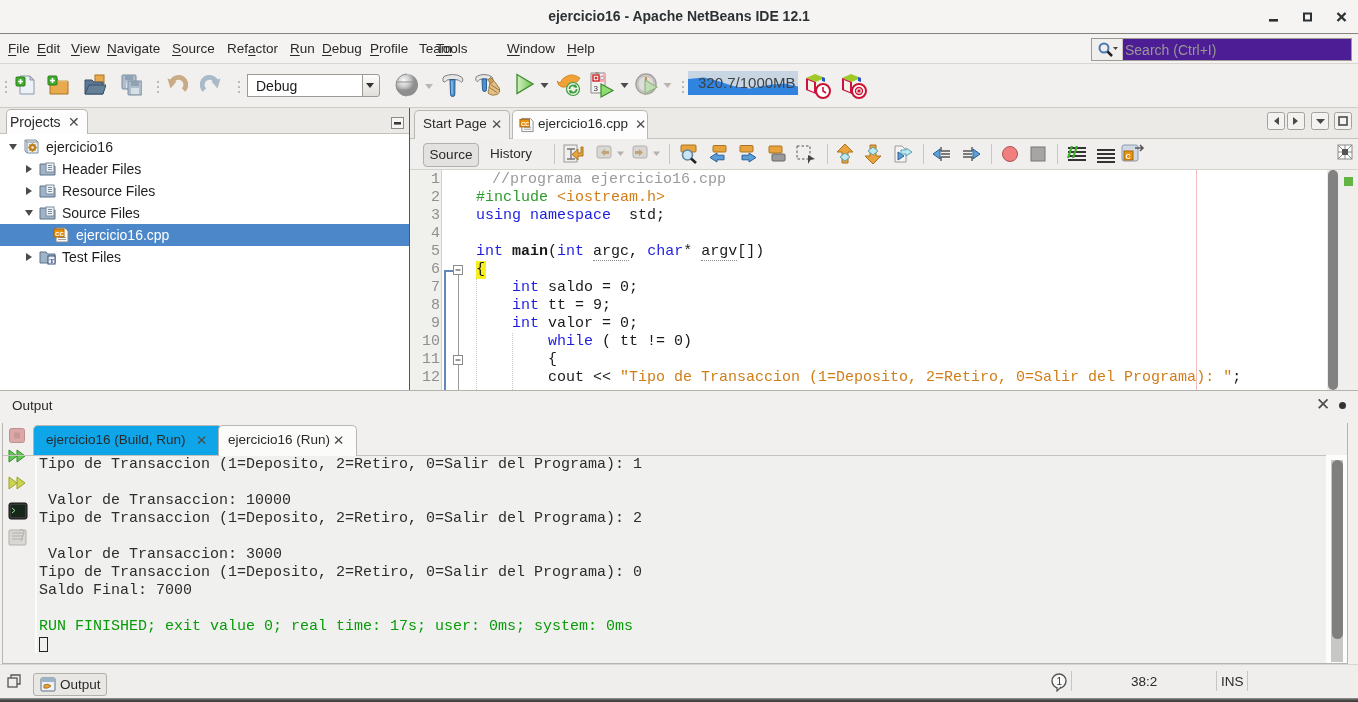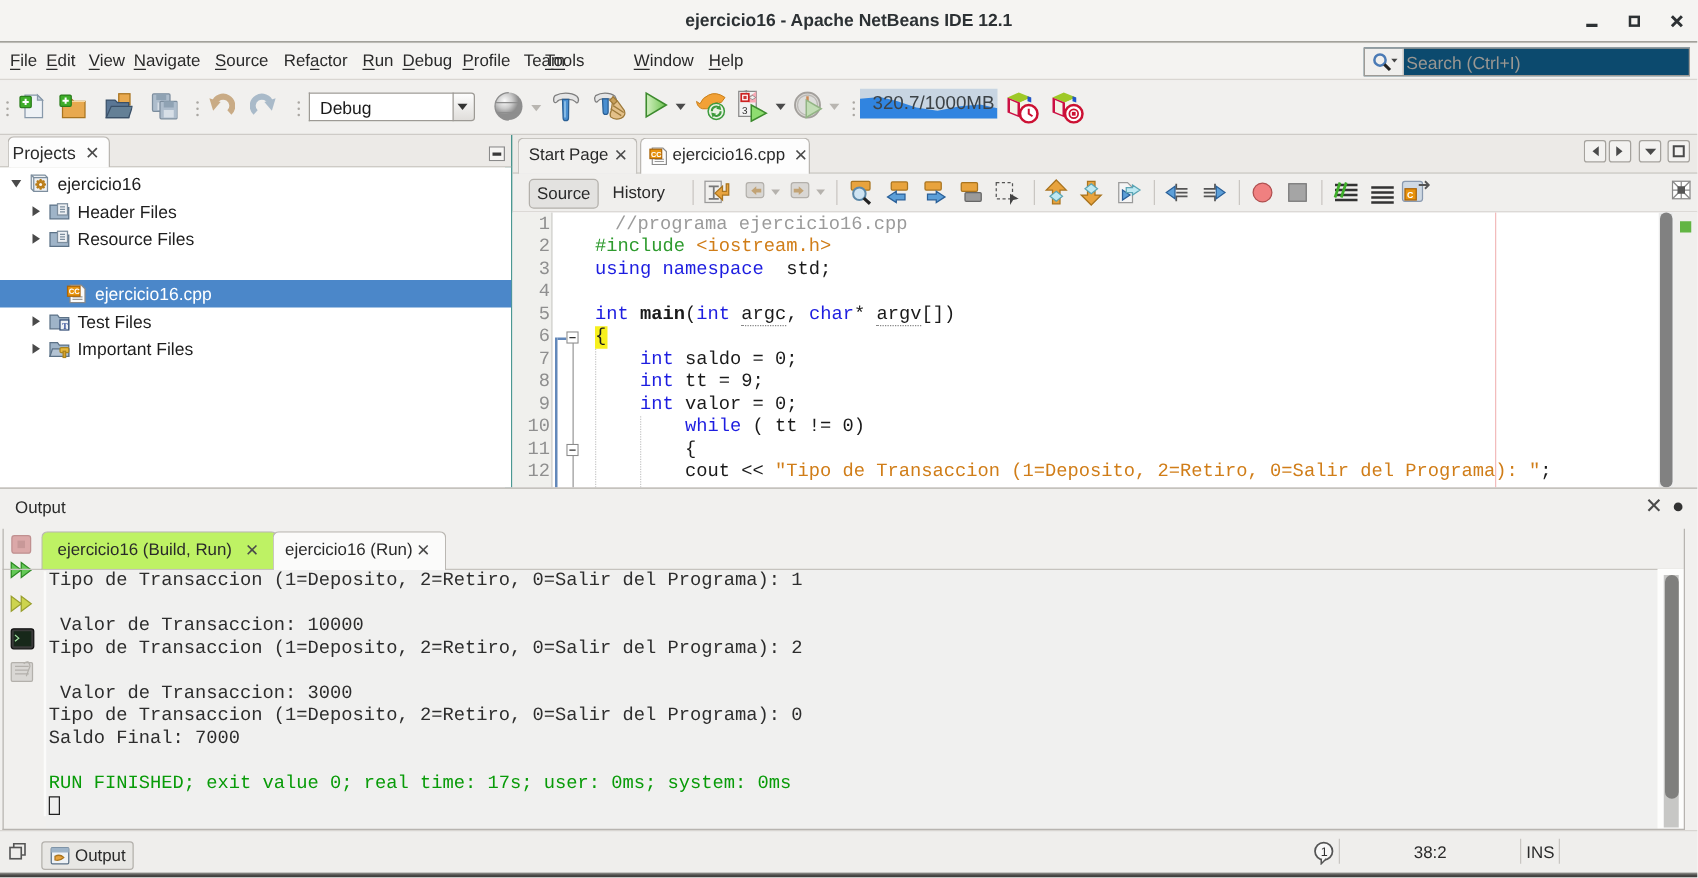--- a/index.html
+++ b/index.html
@@ -54,21 +54,21 @@
   #marginline{left:786px;top:0;width:1px;height:220px;background:#f2bcbc;}
   #edscroll{left:917px;top:0;width:12px;height:220px;background:#ececec;}
   #edthumb{left:1px;top:0;width:10px;height:220px;background:#818181;border-radius:5px;}
   #errstripe{left:929px;top:0;width:19px;height:220px;background:#f0efed;}
   #errmark{left:5px;top:7px;width:9px;height:9px;background:#62b543;}
   
   #output{left:0;top:390px;width:1358px;height:274px;border-top:1px solid #b5b2ad;box-sizing:border-box;background:#f1f0ee;}
   #outheader{left:12px;top:7px;font-size:13.5px;color:#2a2a2a;}
   #outx{left:1316px;top:3px;font-size:17px;color:#4a4a4a;}
     #outtabrow{left:37px;top:32px;width:1321px;height:33px;}
-  .outtab{position:absolute;top:2px;height:31px;border:1px solid #bab7b2;border-bottom:1px solid #c6c3be;border-radius:5px 5px 0 0;box-sizing:border-box;font-size:13.5px;color:#2a2a2a;background:#bef264;}
+  .outtab{position:absolute;top:2px;height:31px;border:1px solid #bab7b2;border-bottom:1px solid #c6c3be;border-radius:5px 5px 0 0;box-sizing:border-box;font-size:13.5px;color:#2a2a2a;background:#0ea5e9;}
   .outtab.active{background:#fbfbfa;border-bottom:none;}
   #outtext{left:37px;top:65px;width:1289px;height:207px;background:#f0f0ef;}
   #outpre{left:2px;top:0px;font:15px "Liberation Mono",monospace;line-height:18px;color:#2d2d2d;white-space:pre;}
   .grn{color:#089b08;}
   #cursorbox{left:2px;top:181px;width:9px;height:15px;border:1.5px solid #222;box-sizing:border-box;}
   #outscroll{left:1326px;top:64px;width:22px;height:208px;background:#fdfdfc;}
   #outtrough{left:5px;top:5px;width:12px;height:202px;background:#c7c7c5;}
   #outthumb{left:5.5px;top:5px;width:11px;height:179px;background:#7f7f7d;border-radius:5.5px;}
   
   #statusbar{left:0;top:664px;width:1358px;height:32px;background:#efeeec;border-top:1px solid #d8d5d1;box-sizing:border-box;}
@@ -99,21 +99,21 @@
     <span class="mi" style="left:227px">Ref<u>a</u>ctor</span>
     <span class="mi" style="left:290px"><u>R</u>un</span>
     <span class="mi" style="left:322px"><u>D</u>ebug</span>
     <span class="mi" style="left:370px"><u>P</u>rofile</span>
     <span class="mi" style="left:419px">Tea<u>m</u></span>
     <span class="mi" style="left:436px"><u>T</u>ools</span>
     <span class="mi" style="left:507px"><u>W</u>indow</span>
     <span class="mi" style="left:567px"><u>H</u>elp</span>
   </div>
 
-  <div class="abs" style="left:1091px;top:38px;width:261px;height:23px;background:#0c4a6e;border:1px solid #9d9a95;box-sizing:border-box;">
+  <div class="abs" style="left:1091px;top:38px;width:261px;height:23px;background:#4c1d95;border:1px solid #9d9a95;box-sizing:border-box;">
     <div class="abs" style="left:0;top:0;width:30px;height:21px;background:#f0efed;border-right:1px solid #c9c6c2;"></div>
     <svg class="abs" style="left:4px;top:2px" width="24" height="17" viewBox="0 0 24 17">
       <circle cx="8" cy="7" r="4.5" fill="none" stroke="#4a7ab5" stroke-width="2"></circle>
       <line x1="11.5" y1="10.5" x2="16" y2="15" stroke="#222" stroke-width="2.5"></line>
       <path d="M17 6 L22 6 L19.5 9 Z" fill="#444"></path>
     </svg>
     <div class="abs" style="left:33px;top:3px;font-size:14px;color:#9a9792;">Search (Ctrl+I)</div>
   </div>
 
   <div class="abs" id="toolbar">
@@ -320,51 +320,50 @@
           <svg class="arr" style="left:23px">
               <path d="M3 2 L9 6 L3 10 Z" fill="#4a4a4a"></path>
             </svg>
           <svg class="abs" style="left:39px;top:3px" width="17" height="16" viewBox="0 0 17 16">
             <path d="M1 3 L7 3 L8.5 5 L16 5 L16 14 L1 14 Z" fill="#9fb4c8" stroke="#5c7287"></path>
             <rect x="7" y="2" width="8" height="9" fill="#eef1f4" stroke="#7d8e9e"></rect>
             <path d="M9 4.5 L13 4.5 M9 6.5 L13 6.5 M9 8.5 L13 8.5" stroke="#7d8e9e"></path>
           </svg>
           <span class="tlabel" style="left:62px">Header Files</span>
         </div>
+        <div class="trow" style="top:68px">
+          <svg class="arr" style="left:23px">
+              <path d="M2 3 L10 3 L6 9 Z" fill="#4a4a4a"></path>
+            </svg>
+          <svg class="abs" style="left:39px;top:3px" width="17" height="16" viewBox="0 0 17 16">
+            <path d="M1 3 L7 3 L8.5 5 L16 5 L16 14 L1 14 Z" fill="#9fb4c8" stroke="#5c7287"></path>
+            <rect x="7" y="2" width="8" height="9" fill="#eef1f4" stroke="#7d8e9e"></rect>
+            <path d="M9 4.5 L13 4.5 M9 6.5 L13 6.5 M9 8.5 L13 8.5" stroke="#7d8e9e"></path>
+          </svg>
+          <span class="tlabel" style="left:62px">Source Files</span>
+        </div>
         <div class="trow sel" style="top:90px">
           <svg class="abs" style="left:53px;top:3px" width="17" height="16" viewBox="0 0 17 16">
             <path d="M3 1 L12 1 L15 4 L15 15 L3 15 Z" fill="#fbfbfb" stroke="#8a8a8a"></path>
             <path d="M5 10.5 L13 10.5 M5 12.5 L13 12.5" stroke="#9a9a9a" stroke-width="0.9"></path>
             <rect x="1" y="2" width="10" height="8" fill="#e8930c" stroke="#a9640a"></rect>
             <text x="2" y="8.6" font-size="6.2" font-weight="bold" fill="#fff" font-family="Liberation Sans">CC</text>
           </svg>
           <span class="tlabel" style="left:76px">ejercicio16.cpp</span>
         </div>
         <div class="trow" style="top:112px">
           <svg class="arr" style="left:23px">
               <path d="M3 2 L9 6 L3 10 Z" fill="#4a4a4a"></path>
             </svg>
           <svg class="abs" style="left:39px;top:3px" width="17" height="16" viewBox="0 0 17 16">
             <path d="M1 3 L7 3 L8.5 5 L16 5 L16 14 L1 14 Z" fill="#9fb4c8" stroke="#5c7287"></path>
             <rect x="9" y="7" width="7" height="8" fill="#eef1f4" stroke="#334d77"></rect>
             <text x="10.5" y="14" font-size="7" font-weight="bold" fill="#334d99" font-family="Liberation Serif">T</text>
           </svg>
           <span class="tlabel" style="left:62px">Test Files</span>
-        </div>
-        <div class="trow" style="top:134px">
-          <svg class="arr" style="left:23px">
-              <path d="M3 2 L9 6 L3 10 Z" fill="#4a4a4a"></path>
-            </svg>
-          <svg class="abs" style="left:39px;top:3px" width="17" height="16" viewBox="0 0 17 16">
-            <path d="M1 3 L7 3 L8.5 5 L16 5 L16 14 L1 14 Z" fill="#9fb4c8" stroke="#5c7287"></path>
-            <path d="M1 14 L3 8 L16 8 L16 14 Z" fill="#b4c4d4" stroke="#5c7287"></path>
-            <rect x="9" y="7" width="7" height="4" rx="1" fill="#e8b93d" stroke="#a9831f"></rect>
-            <rect x="11.5" y="10" width="2" height="5" fill="#d9a32c" stroke="#a9831f"></rect>
-          </svg>
-          <span class="tlabel" style="left:62px">Important Files</span>
         </div>
       </div>
     </div>
 
     <div class="abs" id="editor">
       <div class="abs" id="edtabrow"></div>
       <div class="abs edtab" style="left:4px;width:96px">
         <span class="abs" style="left:8px;top:5px">Start Page</span>
         <span class="abs" style="left:76px;top:5px;color:#4a4a4a">✕</span>
       </div>

